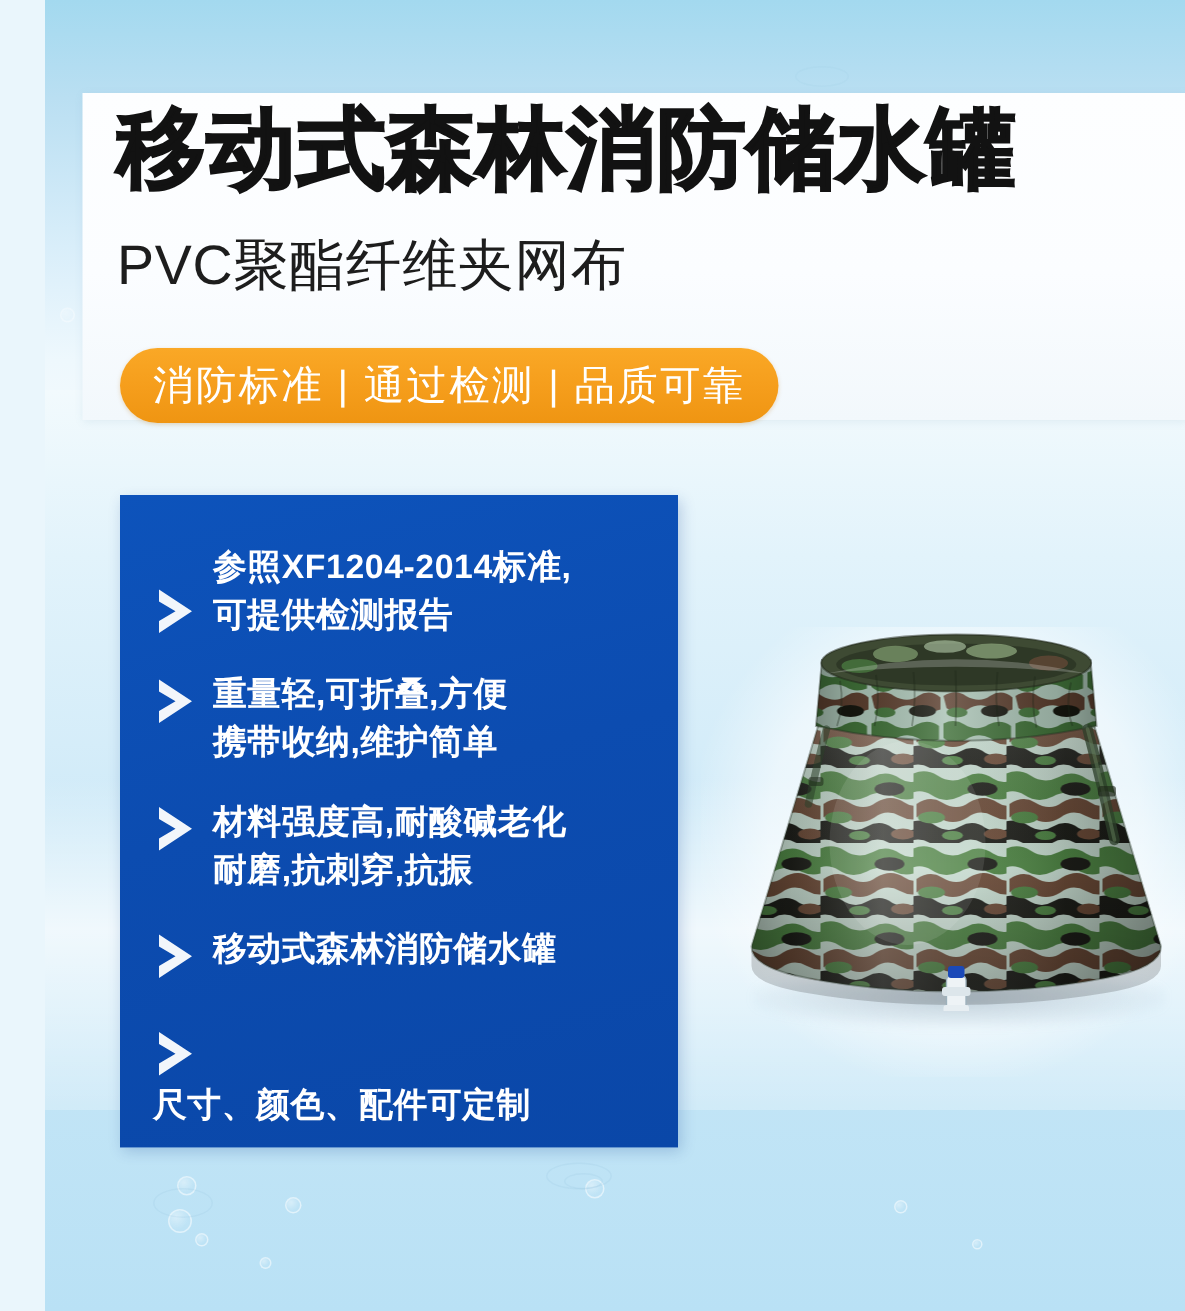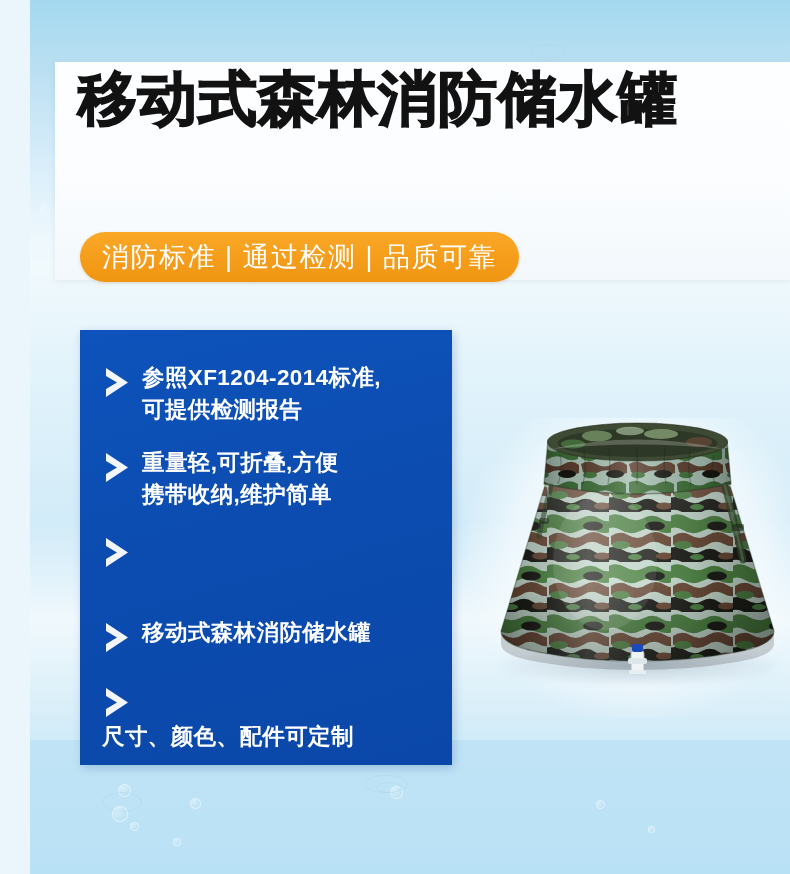--- a/index.html
+++ b/index.html
@@ -132,28 +132,29 @@
   <div class="ripple" style="left:334px;top:775px;width:44px;height:18px;"></div>
   <div class="ripple" style="left:346px;top:782px;width:26px;height:11px;"></div>
   <div class="ripple" style="left:72px;top:792px;width:40px;height:20px;"></div>
   <div class="ripple" style="left:500px;top:44px;width:36px;height:14px;opacity:.35;"></div>
   <div class="ripple" style="left:744px;top:240px;width:34px;height:16px;opacity:.35;"></div>
 
   <div class="card"></div>
 
   <div class="title">移动式森林消防储水罐</div>
 
+  <div class="subtitle">PVC聚酯纤维夹网布</div>
 
   <div class="badge">
     <span class="badge-text">消防标准 | 通过检测 | 品质可靠</span>
   </div>
 
   <div class="panel">
 
-    <div class="feature" style="top:32px;">
+    <div class="feature" style="top:32px;align-items:flex-end;">
       <span class="chev">
         <svg width="34" height="36" viewBox="0 0 34 36" aria-hidden="true">
           <path d="M4 3 L26 17.5 L4 32 L4 24 L15 17.5 L4 11 Z" fill="#f2f6fb"></path>
         </svg>
       </span>
       <span class="ftext">参照XF1204-2014标准,
 可提供检测报告</span>
     </div>
 
     <div class="feature" style="top:117px;">
@@ -165,20 +166,22 @@
       <span class="ftext">重量轻,可折叠,方便
 携带收纳,维护简单</span>
     </div>
 
     <div class="feature" style="top:202px;">
       <span class="chev">
         <svg width="34" height="36" viewBox="0 0 34 36" aria-hidden="true">
           <path d="M4 3 L26 17.5 L4 32 L4 24 L15 17.5 L4 11 Z" fill="#f2f6fb"></path>
         </svg>
       </span>
+      <span class="ftext">材料强度高,耐酸碱老化
+耐磨,抗刺穿,抗振</span>
     </div>
 
     <div class="feature" style="top:287px;">
       <span class="chev">
         <svg width="34" height="36" viewBox="0 0 34 36" aria-hidden="true">
           <path d="M4 3 L26 17.5 L4 32 L4 24 L15 17.5 L4 11 Z" fill="#f2f6fb"></path>
         </svg>
       </span>
       <span class="ftext">移动式森林消防储水罐</span>
     </div>

